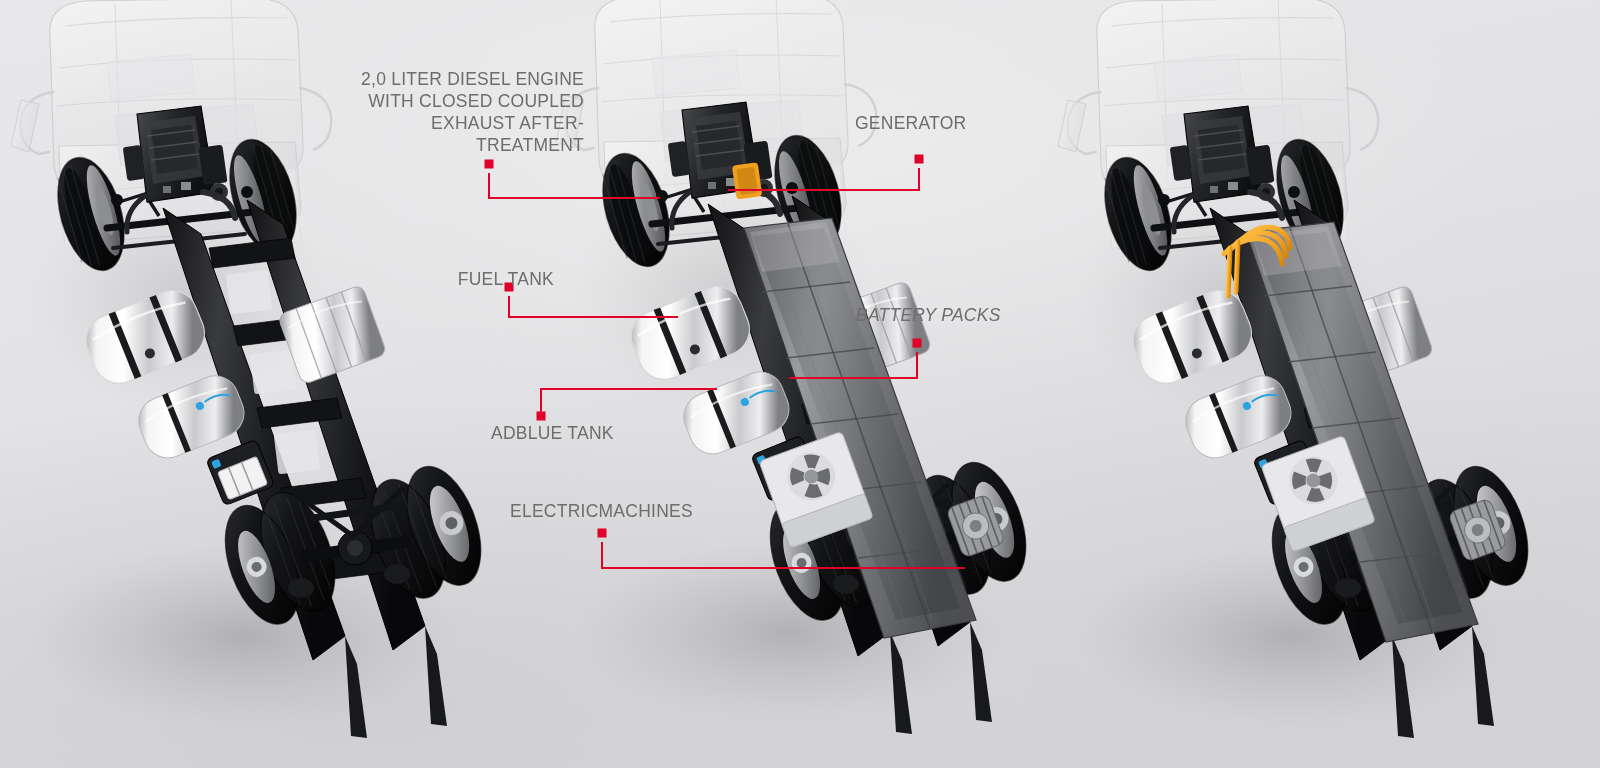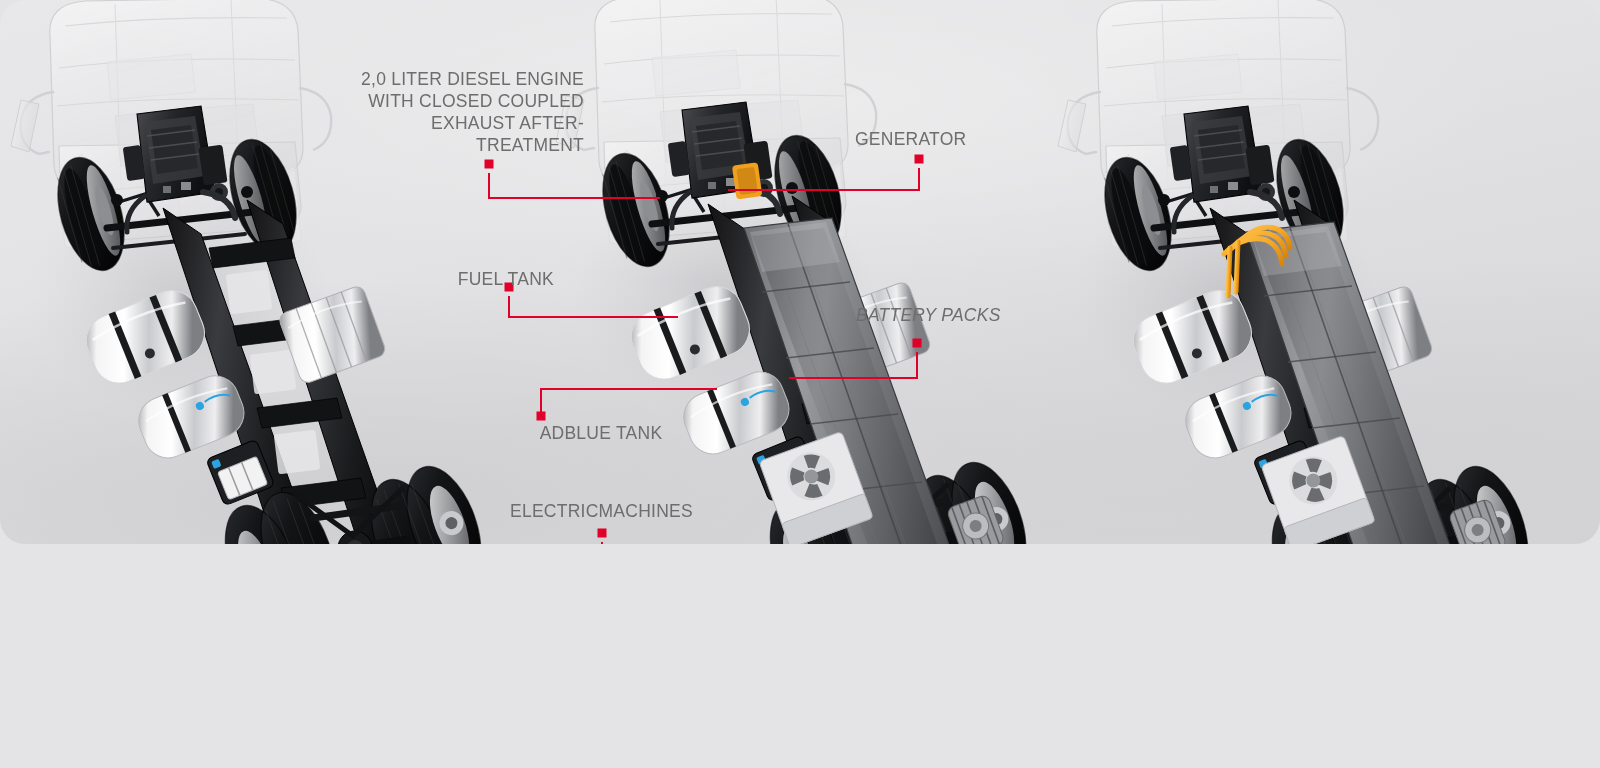--- a/index.html
+++ b/index.html
@@ -3,27 +3,26 @@
 <meta charset="utf-8">
 <title>Truck Powertrain Cutaway Diagram</title>
 <style>
   * { margin:0; padding:0; box-sizing:border-box; }
   html,body { width:1600px; height:768px; overflow:hidden; }
   body {
     font-family:"Liberation Sans", sans-serif;
     background:#e4e3e5;
   }
   #stage {
-    position:relative; width:1600px; height:544px; overflow:hidden;
+    position:relative; width:1600px; height:768px; overflow:hidden;
     background:
       radial-gradient(ellipse 70% 55% at 50% 18%, #ececed 0%, rgba(236,236,237,0) 62%),
       radial-gradient(ellipse 90% 70% at 22% 92%, #cfcfd2 0%, rgba(207,207,210,0) 58%),
       radial-gradient(ellipse 85% 70% at 86% 88%, #d2d2d4 0%, rgba(210,210,212,0) 58%),
       linear-gradient(168deg, #e8e7e9 0%, #e3e2e4 38%, #dcdbde 68%, #d3d2d5 100%);
-    border-radius: 25px;
   }
   #art { position:absolute; inset:0; width:1600px; height:768px; display:block; }
   #overlay { position:absolute; inset:0; width:1600px; height:768px; display:block; pointer-events:none; }
 
   .callout-label {
     position:absolute;
     color:#6d6d6d;
     font-size:17.5px;
     line-height:22px;
     letter-spacing:.25px;
@@ -395,20 +394,20 @@
         <rect x="536.5" y="411.5" width="9" height="9" fill="#e1002a"></rect>
         <rect x="597.5" y="528.5" width="9" height="9" fill="#e1002a"></rect>
       </g>
   </svg>
 
   <div id="labels">
       <div class="callout-label lbl-right" style="left: 360px; top: 68px; width: 224px; color: rgb(109, 109, 109);">2,0 LITER DIESEL ENGINE
 WITH CLOSED COUPLED
 EXHAUST AFTER-
 TREATMENT</div>
-      <div class="callout-label lbl-left" style="left: 855px; top: 128px; width: 220px; color: rgb(109, 109, 109);">GENERATOR</div>
+      <div class="callout-label lbl-left" style="left: 855px; top: 112px; width: 220px; color: rgb(109, 109, 109);">GENERATOR</div>
       <div class="callout-label lbl-right" style="left: 350px; top: 268px; width: 204px; color: rgb(109, 109, 109);">FUEL TANK</div>
       <div class="callout-label lbl-left" style="left: 856px; top: 304px; width: 230px; color: rgb(109, 109, 109); font-style: italic;">BATTERY PACKS</div>
-      <div class="callout-label lbl-left" style="left: 491px; top: 422px; width: 220px; color: rgb(109, 109, 109); text-align: center;">ADBLUE TANK</div>
+      <div class="callout-label lbl-left" style="left: 491px; top: 422px; width: 220px; color: rgb(109, 109, 109);">ADBLUE TANK</div>
       <div class="callout-label lbl-left" style="left: 510px; top: 500px; width: 260px; color: rgb(109, 109, 109);">ELECTRICMACHINES</div>
     </div>
 
 </div>
 
 </body></html>

